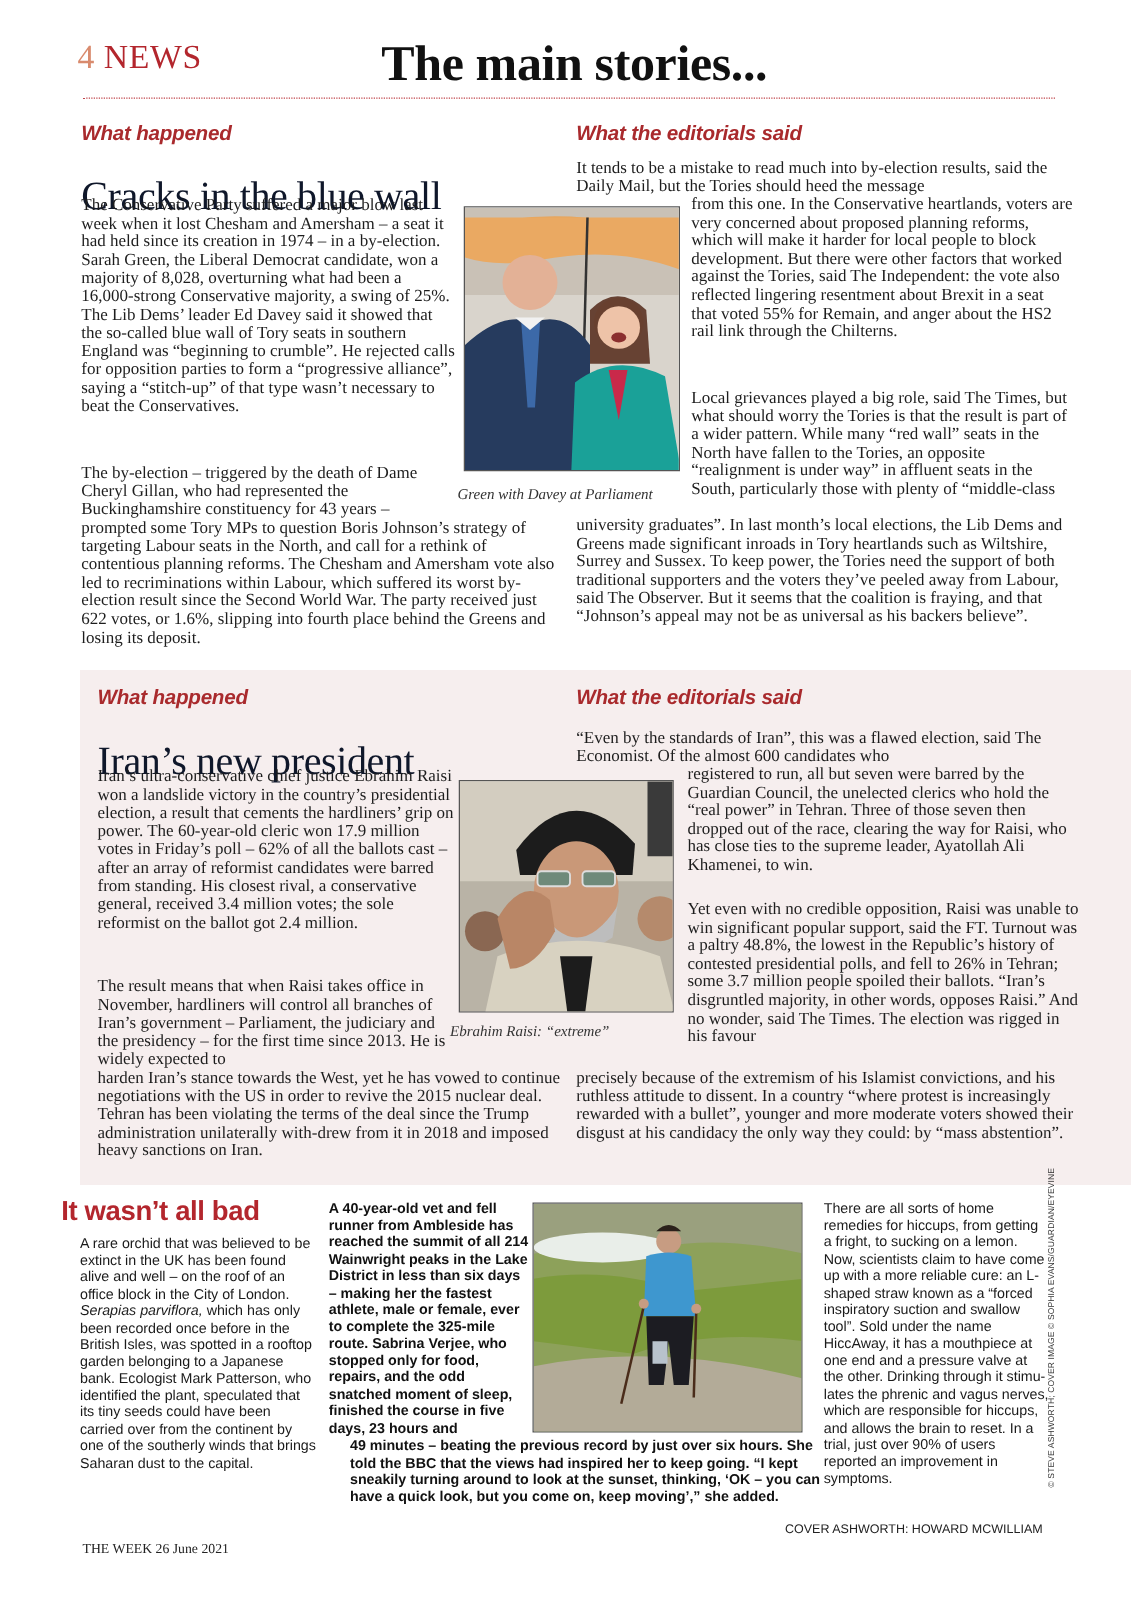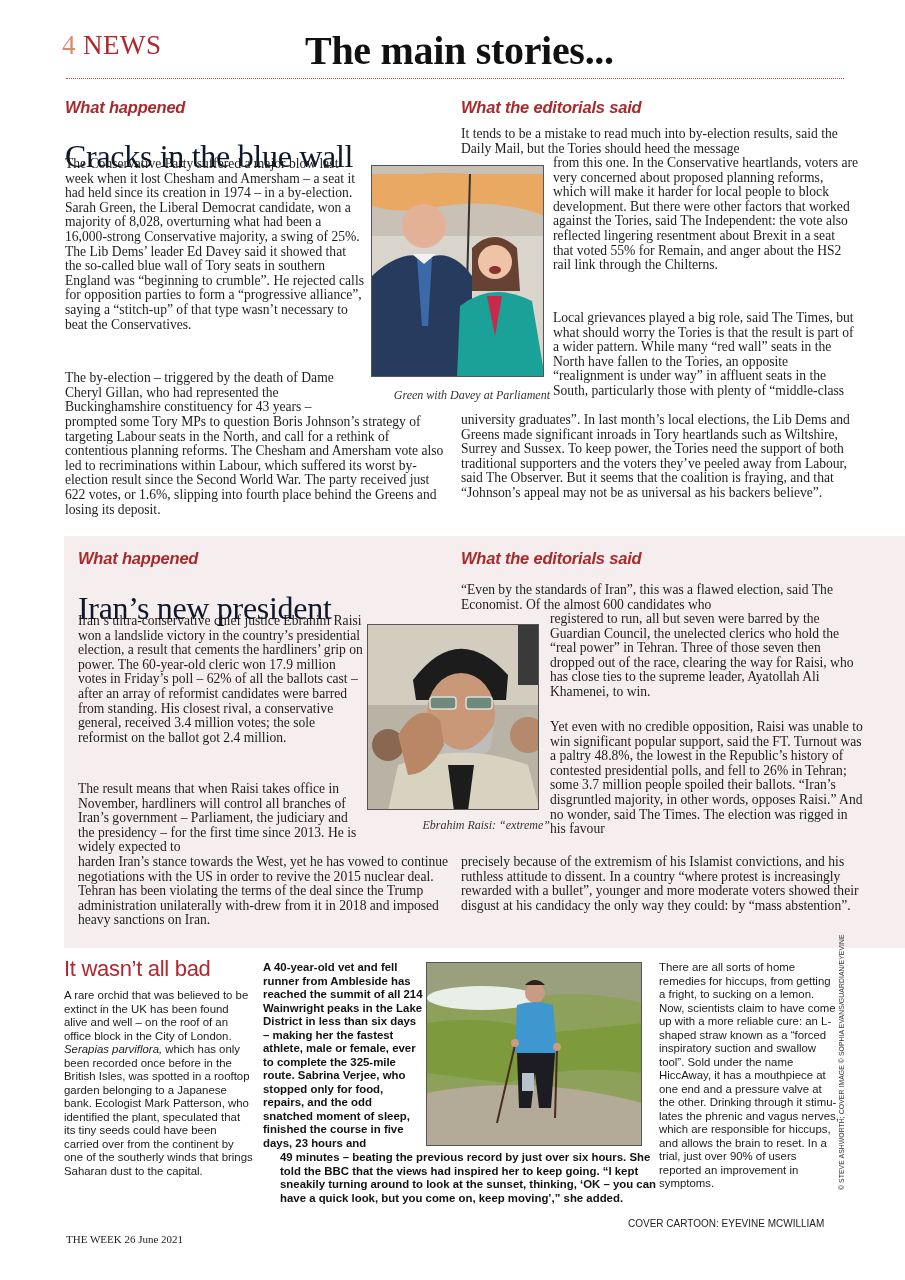--- a/index.html
+++ b/index.html
@@ -13,21 +13,21 @@
   .section-name { left: 83px; top: 30px; font-size: 27px; color: #b3262d; font-family: "Liberation Serif", serif; letter-spacing: 0.5px; }
   .main-title { left: 305px; top: 27px; font-size: 40px; font-weight: bold; color: #111; font-family: "Liberation Serif", serif; letter-spacing: -0.3px; }
   .header-rule { left: 66px; top: 78px; width: 778px; height: 0; border-top: 1.5px dotted #c0444a; }
 
   .kicker { font-family: "Liberation Sans", sans-serif; color: #a92a2d; font-size: 16.5px; font-weight: bold; letter-spacing: -0.2px; font-style: italic; }
   .headline { font-family: "Liberation Serif", serif; font-size: 31px; color: #0f172a; letter-spacing: -0.3px; line-height: 1; margin-top: 21px; }
 
   .body-text { font-family: "Liberation Serif", serif; font-size: 13.6px; line-height: 14.6px; color: #1d1d1d; }
 
   .photo { border: 1px solid #555; overflow: hidden; }
-  .caption { font-family: "Liberation Serif", serif; font-style: italic; font-size: 12px; color: #333; text-align: right; }
+  .caption { font-family: "Liberation Serif", serif; font-style: italic; font-size: 12px; color: #333; text-align: left; }
 
   
   .band { left: 64px; top: 536px; width: 841px; height: 412px; background: #f6eeee; }
 
   
   .sans-text { font-family: "Liberation Sans", sans-serif; font-size: 11.4px; line-height: 13.5px; color: #1a1a1a; }
   .sans-bold { font-family: "Liberation Sans", sans-serif; font-size: 11.4px; line-height: 13.5px; color: #111; font-weight: bold; }
   .bad-title { font-family: "Liberation Sans", sans-serif; font-size: 22px; color: #b3262d; letter-spacing: -0.3px; }
 
   .credit-vertical { left: 838px; top: 1190px; transform-origin: left top; transform: rotate(-90deg); font-family: "Liberation Sans", sans-serif; font-size: 6.8px; color: #333; white-space: nowrap; letter-spacing: 0.1px; }
@@ -101,21 +101,21 @@
   </svg>
 </div>
 <div class="abs caption" style="left:360px; top:818px; width:190px;">Ebrahim Raisi: “extreme”</div>
 
 <div class="abs kicker" style="left:461px; top:549px;">What the editorials said</div>
 <div class="abs body-text" style="left:461px; top:583px; width:400px;">“Even by the standards of Iran”, this was a flawed election, said The Economist. Of the almost 600 candidates who</div>
 <div class="abs body-text" style="left:550px; top:612px; width:315px;">registered to run, all but seven were barred by the Guardian Council, the unelected clerics who hold the “real power” in Tehran. Three of those seven then dropped out of the race, clearing the way for Raisi, who has close ties to the supreme leader, Ayatollah Ali Khamenei, to win.</div>
 <div class="abs body-text" style="left:550px; top:720px; width:315px;">Yet even with no credible opposition, Raisi was unable to win significant popular support, said the FT. Turnout was a paltry 48.8%, the lowest in the Republic’s history of contested presidential polls, and fell to 26% in Tehran; some 3.7 million people spoiled their ballots. “Iran’s disgruntled majority, in other words, opposes Raisi.” And no wonder, said The Times. The election was rigged in his favour</div>
 <div class="abs body-text" style="left:461px; top:855px; width:405px;">precisely because of the extremism of his Islamist convictions, and his ruthless attitude to dissent. In a country “where protest is increasingly rewarded with a bullet”, younger and more moderate voters showed their disgust at his candidacy the only way they could: by “mass abstention”.</div>
 
-<div class="abs bad-title" style="left:64px; top:956px;">It wasn’t all bad</div>
+<div class="abs bad-title" style="left:49px; top:956px;font-weight:bold;">It wasn’t all bad</div>
 <div class="abs sans-text" style="left:64px; top:989px; width:190px;">
   <span>A rare orchid that was believed to be extinct in the UK has been found alive and well – on the roof of an office block in the City of London. </span><i>Serapias parviflora,</i><span> which has only been recorded once before in the British Isles, was spotted in a rooftop garden belonging to a Japanese bank. Ecologist Mark Patterson, who identified the plant, speculated that its tiny seeds could have been carried over from the continent by one of the southerly winds that brings Saharan dust to the capital.</span>
 </div>
 
 <div class="abs sans-bold" style="left:263px; top:961px; width:160px;">A 40-year-old vet and fell runner from Ambleside has reached the summit of all 214 Wainwright peaks in the Lake District in less than six days – making her the fastest athlete, male or female, ever to complete the 325-mile route. Sabrina Verjee, who stopped only for food, repairs, and the odd snatched moment of sleep, finished the course in five days, 23 hours and</div>
 <div class="abs sans-bold" style="left:263px; top:1151px; width:390px;margin-left:17px;">49 minutes – beating the previous record by just over six hours. She told the BBC that the views had inspired her to keep going. “I kept sneakily turning around to look at the sunset, thinking, ‘OK – you can have a quick look, but you come on, keep moving’,” she added.</div>
 
 <div class="abs photo" style="left:426px; top:962px; width:216px; height:184px;">
   <svg width="216" height="184" viewBox="0 0 216 184">
     <rect width="216" height="184" fill="#8da15a"></rect>
@@ -131,14 +131,14 @@
     <line x1="88" y1="82" x2="70" y2="160" stroke="#4a2c1a" stroke-width="2"></line>
     <line x1="130" y1="86" x2="128" y2="155" stroke="#4a2c1a" stroke-width="2"></line>
     <circle cx="88" cy="80" r="4" fill="#c79c82"></circle>
     <circle cx="130" cy="84" r="4" fill="#c79c82"></circle>
   </svg>
 </div>
 
 <div class="abs sans-text" style="left:659px; top:961px; width:180px;">There are all sorts of home remedies for hiccups, from getting a fright, to sucking on a lemon. Now, scientists claim to have come up with a more reliable cure: an L-shaped straw known as a “forced inspiratory suction and swallow tool”. Sold under the name HiccAway, it has a mouthpiece at one end and a pressure valve at the other. Drinking through it stimu-lates the phrenic and vagus nerves, which are responsible for hiccups, and allows the brain to reset. In a trial, just over 90% of users reported an improvement in symptoms.</div>
 
 <div class="abs credit-vertical">© STEVE ASHWORTH; COVER IMAGE © SOPHIA EVANS/GUARDIAN/EYEVINE</div>
-<div class="abs cover-credit">COVER CARTOON: EYEVINE MCWILLIAM</div>
+<div class="abs cover-credit">COVER ASHWORTH: HOWARD MCWILLIAM</div>
 <div class="abs footer">THE WEEK  26 June 2021</div>
 
 </body></html>

